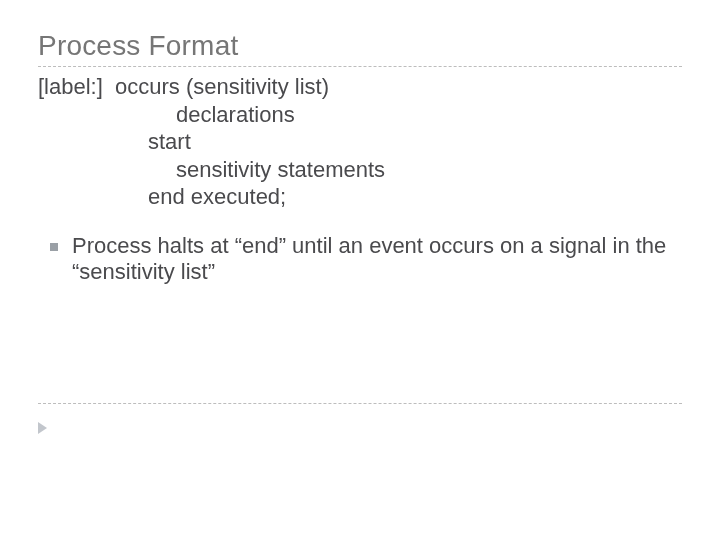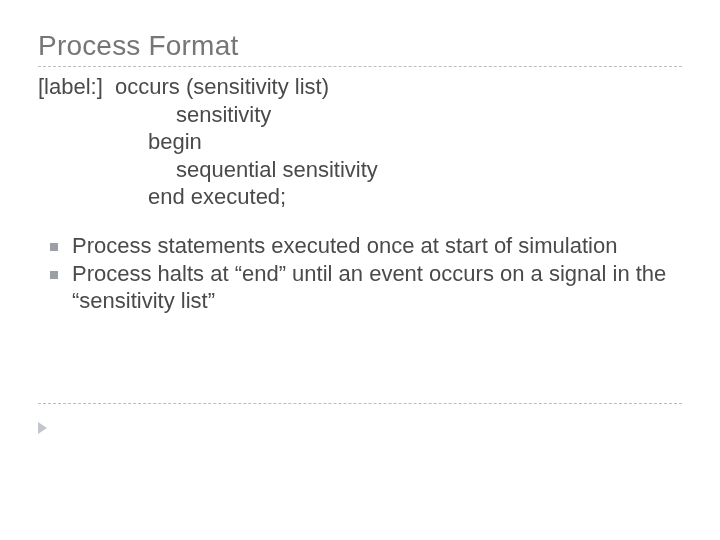--- a/index.html
+++ b/index.html
@@ -85,26 +85,25 @@
 </head>
 <body>
 
 <div class="slide">
 
   <h1 class="title">Process Format</h1>
   <hr class="rule">
 
   <div class="syntax">
     <div class="row"><span>[label:]  occurs </span><span class="ital">(sensitivity list)</span></div>
-    <div class="row ind2 ital">sensitivity</div>
-    <div class="row ind1">begin</div>
-    <div class="row ind2 ital">sequential sensitivity</div>
+    <div class="row ind2 ital">declarations</div>
+    <div class="row ind1">start</div>
+    <div class="row ind2 ital">sensitivity statements</div>
     <div class="row ind1">end executed;</div>
   </div>
 
   <ul class="bullets">
-    <li>Process statements executed once at start of simulation</li>
     <li>Process halts at “end” until an event occurs on a signal in the “sensitivity list”</li>
   </ul>
 
   <hr class="footer-rule">
   <div class="corner-arrow"></div>
 </div>
 
 </body></html>

